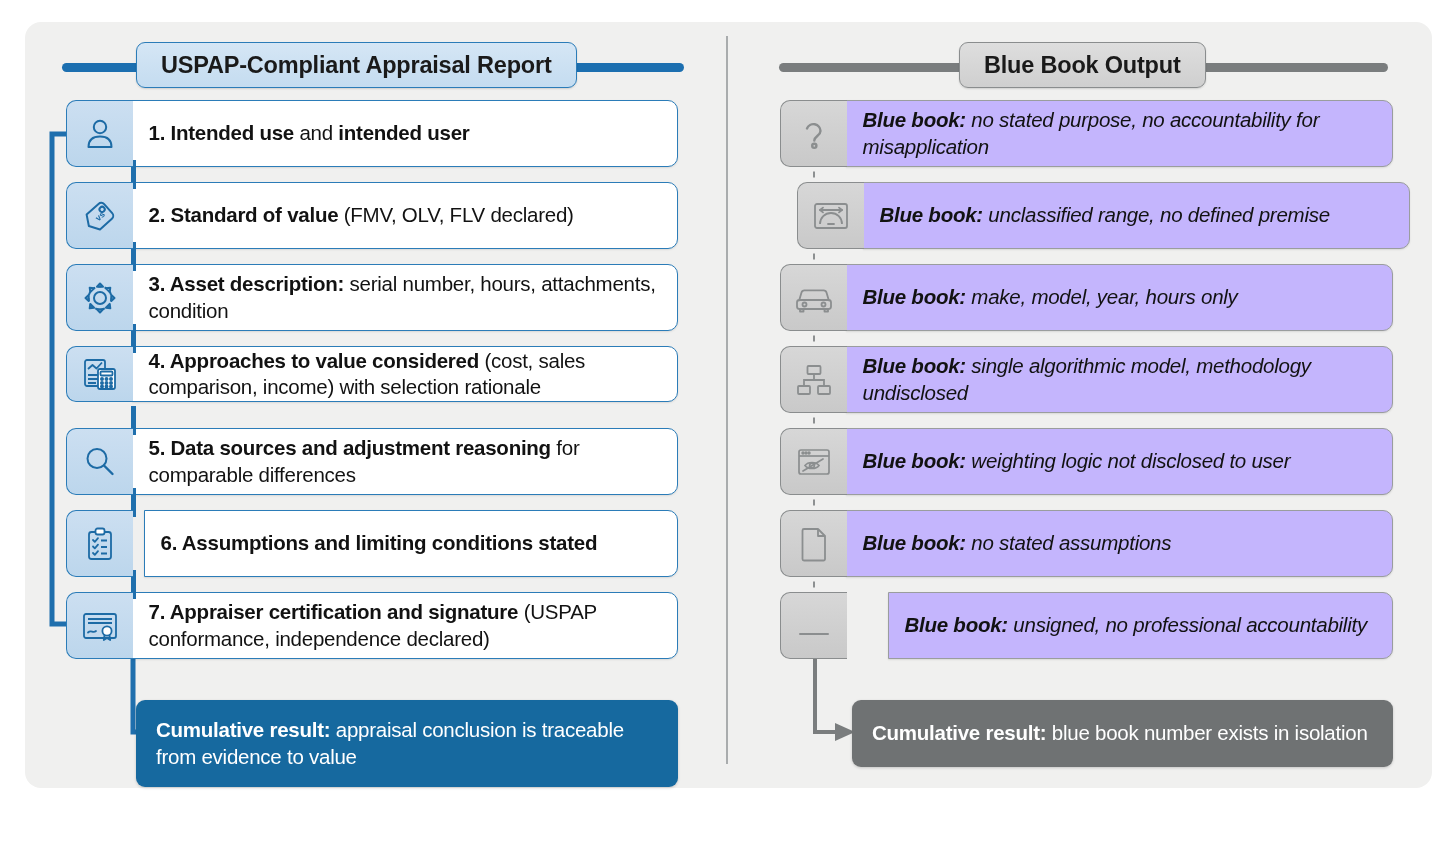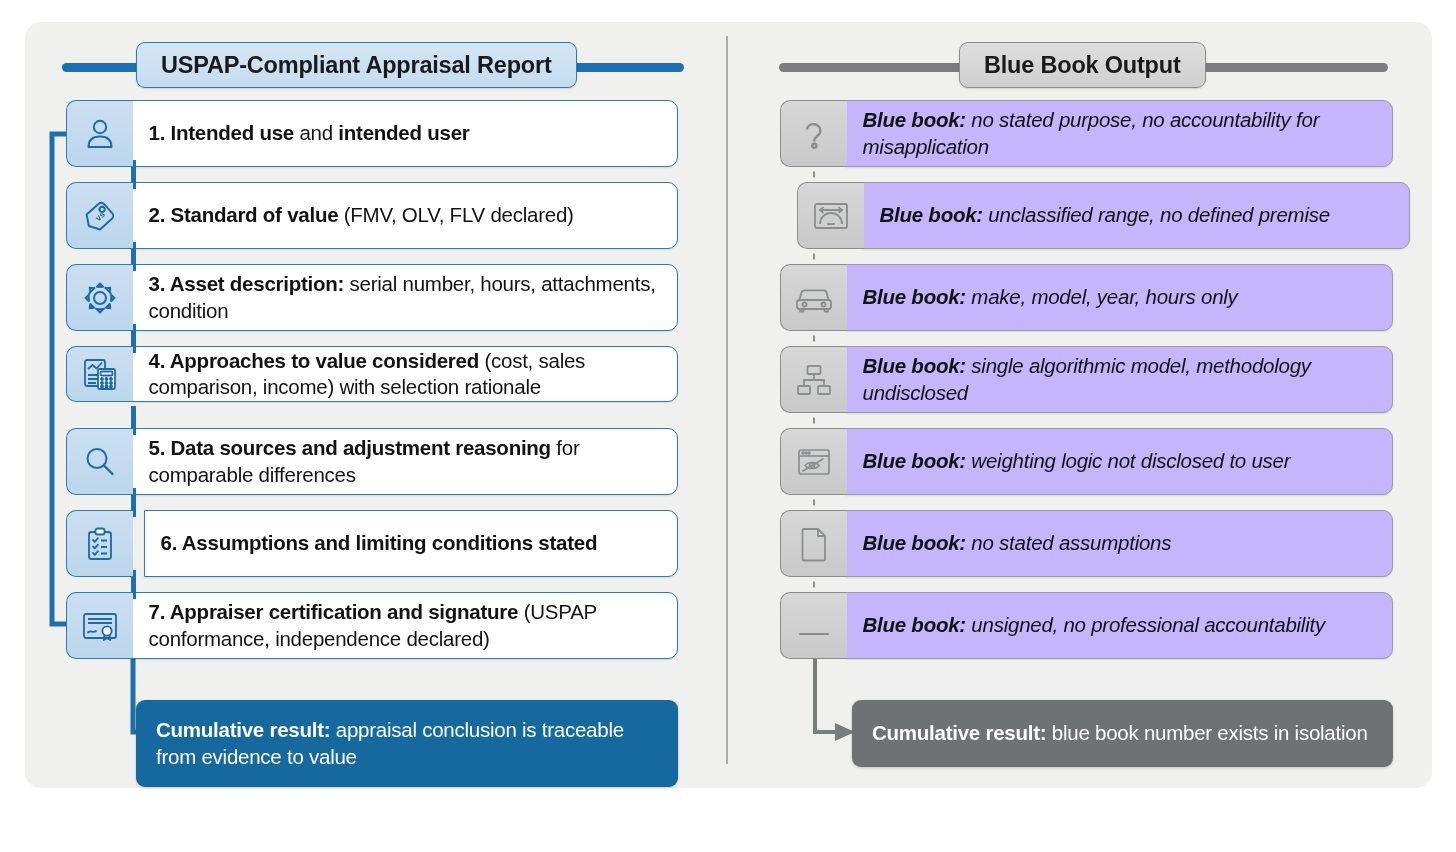--- a/index.html
+++ b/index.html
@@ -374,21 +374,21 @@
         <path d="M21 4 v7 h7" stroke-linejoin="round"></path>
       </svg>
     </div>
     <div class="body-box">
       <div class="row-text">
         <b>Blue book:</b><span> no stated assumptions</span>
       </div>
     </div>
   </div>
 
-  <div class="row right" style="left:780px;top:592px;width:613px;height:67px;">
+  <div class="row right" style="left:780px;top:592px;width:613px;height:67px;gap:42px;">
     <div class="icon-box">
       <svg width="40" height="36" viewBox="0 0 40 36" fill="none" stroke="#8b8e8f" stroke-width="2">
         <path d="M6 26 h28" stroke-linecap="round"></path>
       </svg>
     </div>
     <div class="body-box">
       <div class="row-text">
         <b>Blue book:</b><span> unsigned, no professional accountability</span>
       </div>
     </div>

